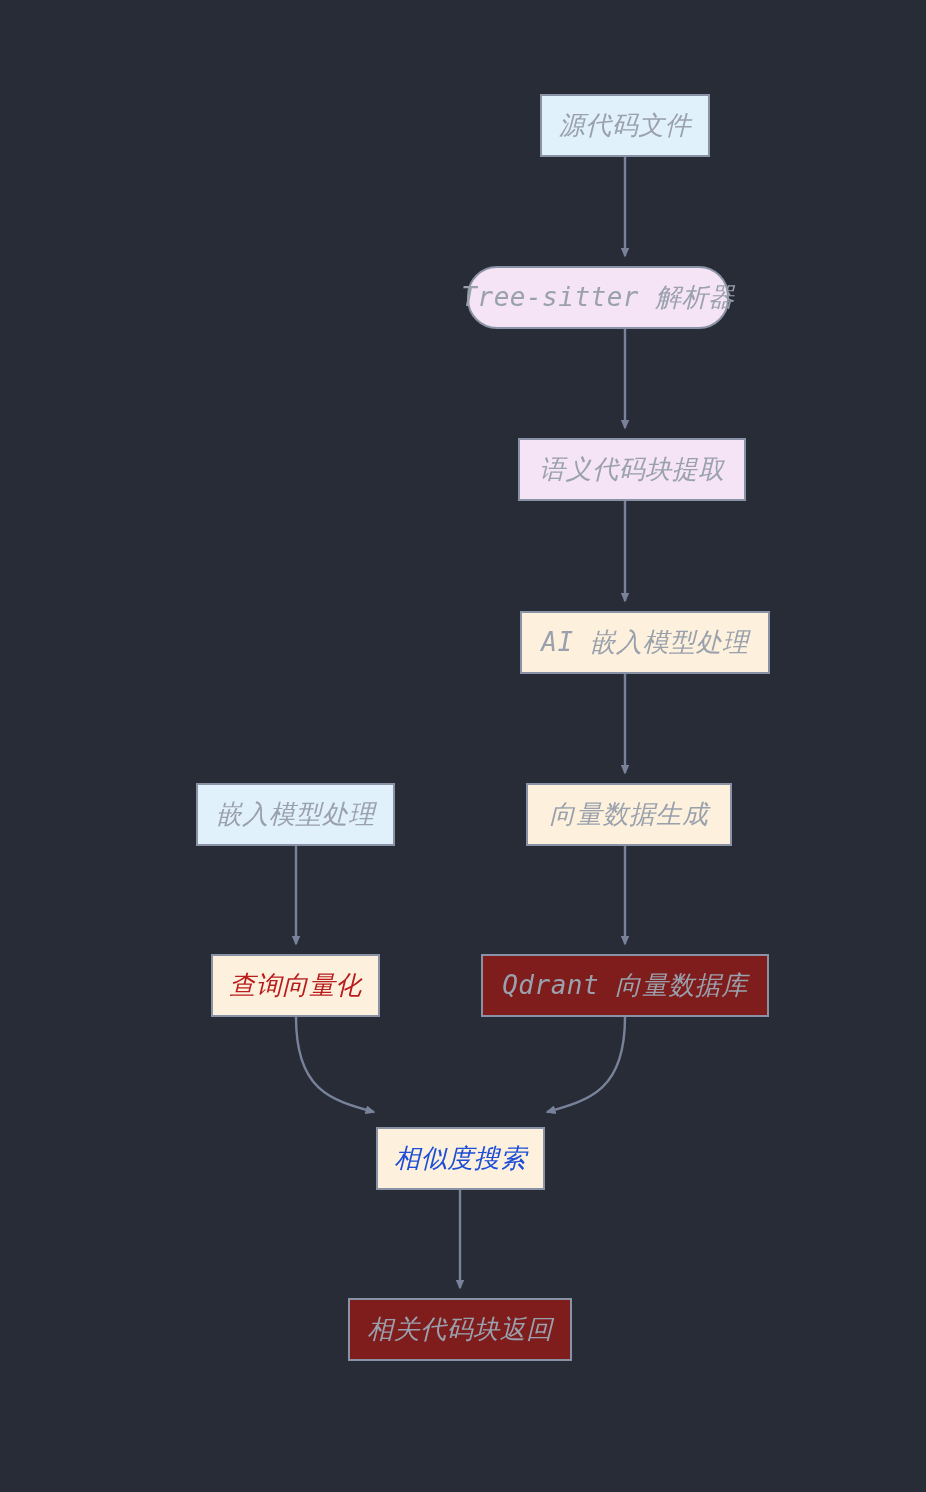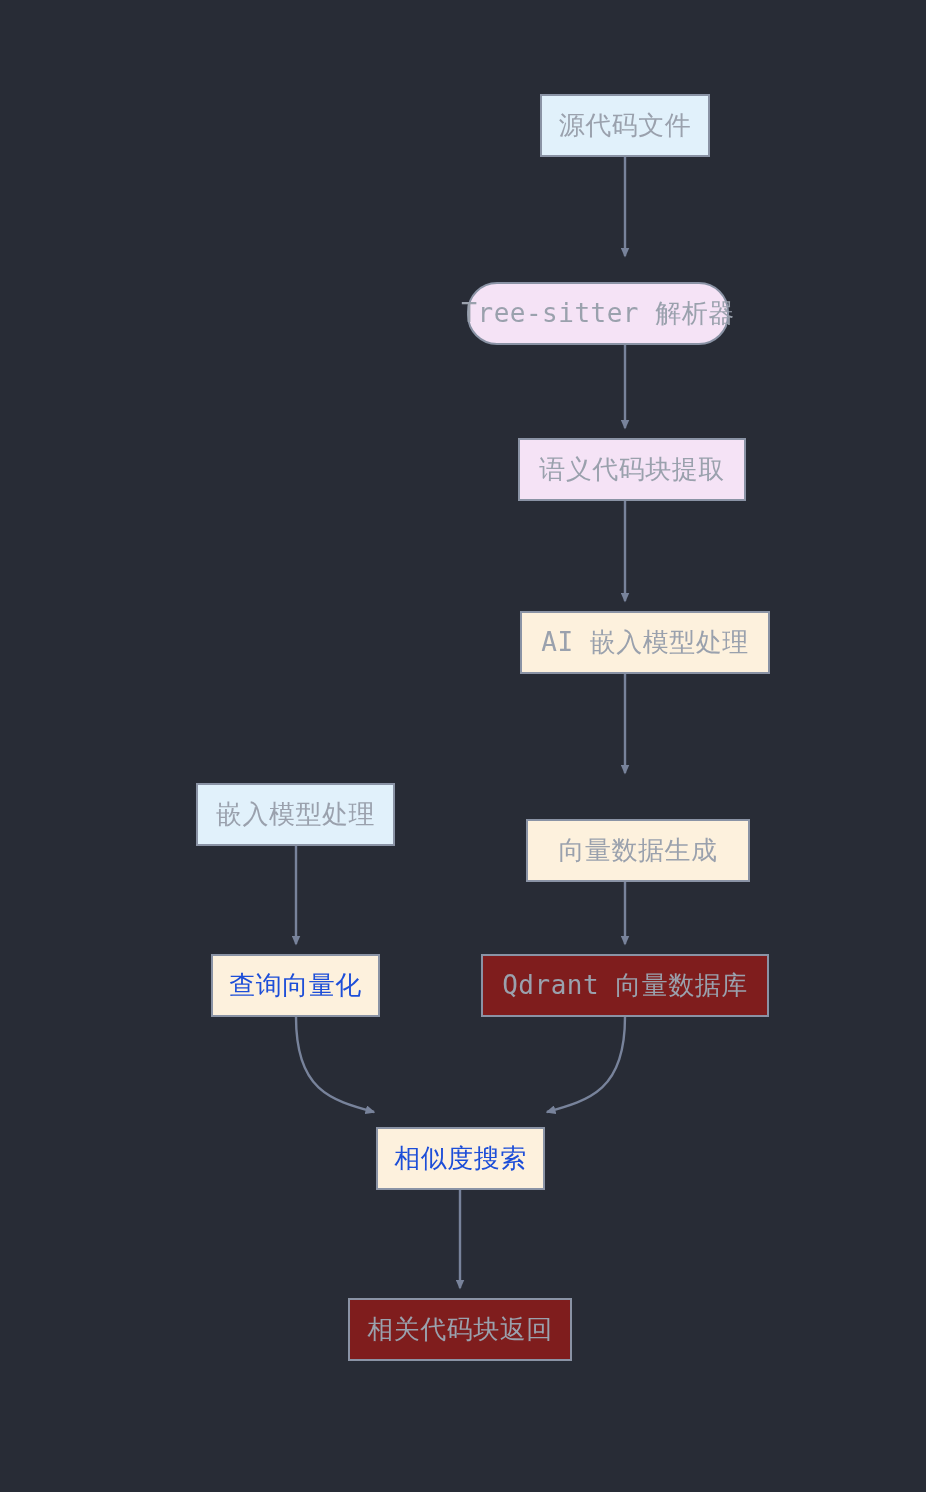--- a/index.html
+++ b/index.html
@@ -12,20 +12,21 @@
     height: 1492px;
     position: relative;
     overflow: hidden;
     font-family: "Liberation Sans", sans-serif;
   }
   #diagram-canvas {
     position: absolute;
     inset: 0;
     width: 926px;
     height: 1492px;
+    font-style: italic;
   }
   #edge-layer {
     position: absolute;
     left: 0;
     top: 0;
     width: 926px;
     height: 1492px;
     pointer-events: none;
   }
   .node {
@@ -80,37 +81,37 @@
         <path d="M 296 1017 C 296 1090 330 1100 374 1112" fill="none" stroke="#78839b" stroke-width="2.4" marker-end="url(#arrowhead)"></path>
         <path d="M 625 1017 C 625 1090 590 1100 547 1112" fill="none" stroke="#78839b" stroke-width="2.4" marker-end="url(#arrowhead)"></path>
         <path d="M 460 1190 L 460 1288" fill="none" stroke="#78839b" stroke-width="2.4" marker-end="url(#arrowhead)"></path>
       </g>
   </svg>
 
   <div id="node-layer">
       <div class="node fill-blue" style="left: 540px; top: 94px; width: 170px; height: 63px; border-color: rgb(138, 147, 165);">
         <span class="node-label label-cjk" style="color: rgb(154, 161, 173);">源代码文件</span>
       </div>
-      <div class="node fill-pink" style="left: 467px; top: 282px; width: 262px; height: 63px; border-color: rgb(138, 147, 165); border-radius: 30px;">
+      <div class="node fill-pink" style="left: 467px; top: 266px; width: 262px; height: 63px; border-color: rgb(138, 147, 165); border-radius: 30px;">
         <span class="node-label label-mono" style="color: rgb(154, 161, 173);">Tree-sitter 解析器</span>
       </div>
       <div class="node fill-pink" style="left: 511px; top: 438px; width: 228px; height: 63px; border-color: rgb(138, 147, 165); margin-left: 7px;">
         <span class="node-label label-cjk" style="color: rgb(154, 161, 173);">语义代码块提取</span>
       </div>
       <div class="node fill-cream" style="left: 520px; top: 611px; width: 250px; height: 63px; border-color: rgb(138, 147, 165);">
         <span class="node-label label-mono" style="color: rgb(154, 161, 173);">AI 嵌入模型处理</span>
       </div>
       <div class="node fill-blue" style="left: 196px; top: 783px; width: 199px; height: 63px; border-color: rgb(138, 147, 165);">
         <span class="node-label label-cjk" style="color: rgb(154, 161, 173);">嵌入模型处理</span>
       </div>
-      <div class="node fill-cream" style="left: 526px; top: 819px; width: 224px; height: 63px; border-color: rgb(138, 147, 165);">
+      <div class="node fill-cream" style="left: 526px; top: 783px; width: 206px; height: 63px; border-color: rgb(138, 147, 165);">
         <span class="node-label label-cjk" style="color: rgb(154, 161, 173);">向量数据生成</span>
       </div>
       <div class="node fill-cream" style="left: 211px; top: 954px; width: 169px; height: 63px; border-color: rgb(138, 147, 165);">
-        <span class="node-label label-cjk" style="color: #1d4ed8;">查询向量化</span>
+        <span class="node-label label-cjk" style="color: #b91c1c;">查询向量化</span>
       </div>
       <div class="node fill-green" style="left: 481px; top: 954px; width: 288px; height: 63px; border-color: rgb(138, 147, 165);">
         <span class="node-label label-mono" style="color: rgb(154, 161, 173);">Qdrant 向量数据库</span>
       </div>
       <div class="node fill-cream" style="left: 376px; top: 1127px; width: 169px; height: 63px; border-color: rgb(138, 147, 165);">
         <span class="node-label label-cjk" style="color: #1d4ed8;">相似度搜索</span>
       </div>
       <div class="node fill-green" style="left: 348px; top: 1298px; width: 224px; height: 63px; border-color: rgb(138, 147, 165);">
         <span class="node-label label-cjk" style="color: rgb(154, 161, 173); text-align: right;">相关代码块返回</span>
       </div>

